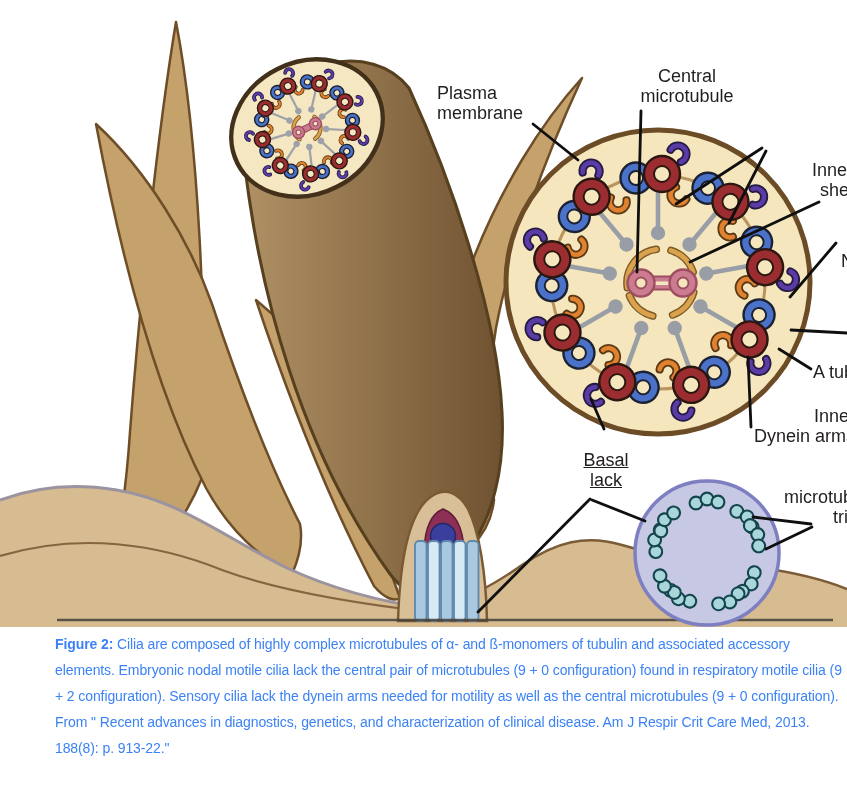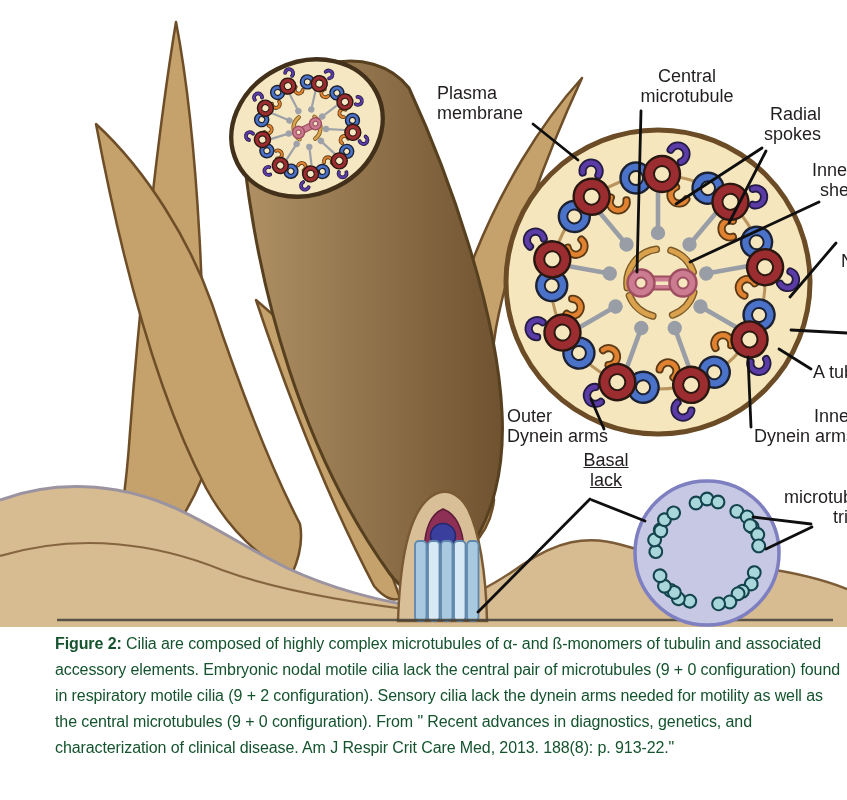--- a/index.html
+++ b/index.html
@@ -5,22 +5,22 @@
   html,body{margin:0;padding:0;background:#ffffff;}
   #stage{position:relative;width:847px;height:800px;overflow:hidden;background:#ffffff;
          font-family:"Liberation Sans",sans-serif;}
   #ill{position:absolute;left:0;top:0;}
   .lbl{position:absolute;font-size:18px;line-height:20px;color:#221e1f;white-space:nowrap;
        font-family:"Liberation Sans",sans-serif;}
   .lbl .l2{display:block;}
   .ctr{text-align:center;}
   .rgt{text-align:right;}
   .indent8{margin-left:8px;}
-  #caption{position:absolute;left:55px;top:631px;width:790px;font-size:16px;
-           line-height:26px;color:#14532d;letter-spacing:-0.1px;}
+  #caption{position:absolute;left:55px;top:631px;width:790px;font-size:14px;
+           line-height:26px;color:#3b82f6;letter-spacing:-0.1px;}
   #caption b{font-weight:bold;}
 </style>
 </head>
 <body>
 
 <div id="stage">
 
   <svg id="ill" width="847" height="627" viewBox="0 0 847 627">
     <defs>
       <linearGradient id="shaftGrad" x1="0" y1="0" x2="1" y2="0">
@@ -416,38 +416,30 @@
   </svg>
 
   <div class="lbl" style="left:437px;top:83px;">
     <span>Plasma</span>
     <span class="l2">membrane</span>
   </div>
   <div class="lbl ctr" style="left:633px;top:66px;width:108px;">
     <span>Central</span>
     <span class="l2">microtubule</span>
   </div>
-  <div class="lbl rgt" style="left:741px;top:104px;width:80px;">
-    <span>Radial</span>
-    <span class="l2">spokes</span>
-  </div>
   <div class="lbl" style="left:812px;top:160px;">
     <span>Inner</span>
     <span class="l2 indent8">sheath</span>
   </div>
   <div class="lbl" style="left:841px;top:251px;">
     <span>Nexin link</span>
   </div>
   <div class="lbl" style="left:813px;top:362px;">
     <span>A tubule</span>
   </div>
-  <div class="lbl" style="left:507px;top:406px;">
-    <span>Outer</span>
-    <span class="l2">Dynein arms</span>
-  </div>
   <div class="lbl rgt" style="left:730px;top:406px;width:125px;">
     <span>Inner</span>
     <span class="l2">Dynein arms</span>
   </div>
   <div class="lbl ctr" style="left:574px;top:450px;width:64px;text-decoration:underline;">
     <span>Basal</span>
     <span class="l2">lack</span>
   </div>
   <div class="lbl rgt" style="left:745px;top:487px;width:132px;">
     <span>microtubule</span>

